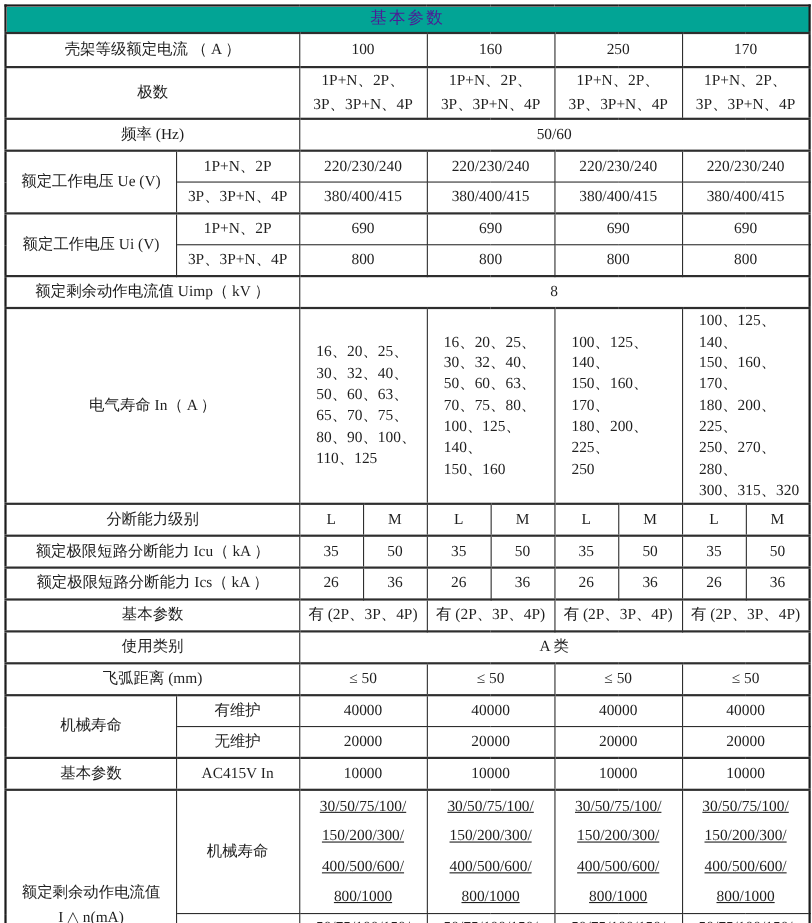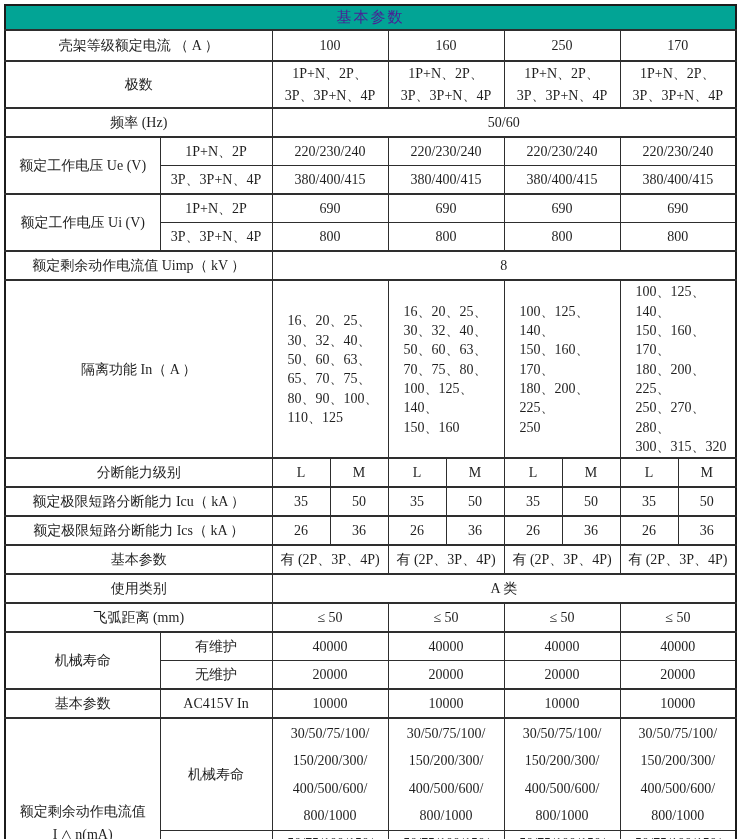--- a/index.html
+++ b/index.html
@@ -43,21 +43,21 @@
   tr.rin > td { height: 114px; }
   tr.rcd1 > td { height: 109px; }
   tr.rcd2 > td { height: 90px; }
   .poles-cell { white-space: pre-line; line-height: 1.55; }
   .in-cell {
     white-space: pre-line;
     text-align: left;
     padding-left: 15px;
     line-height: 1.38;
   }
-  .rcd-cell1 { white-space: pre-line; line-height: 1.95; }
+  .rcd-cell1 { white-space: pre-line; line-height: 1.95; text-decoration: underline; }
   .rcd-cell2 { white-space: pre-line; line-height: 1.7; }
   .rcd-label { white-space: pre-line; line-height: 1.6; }
 </style>
 </head>
 <body>
 
 <table class="spec">
   <colgroup>
     <col style="width:155px">
       <col style="width:112px">
@@ -132,21 +132,21 @@
     <td colspan="2">800</td>
     <td colspan="2">800</td>
   </tr>
 
   <tr class="g r26">
     <td colspan="2">额定剩余动作电流值 Uimp（ kV ）</td>
     <td colspan="8">8</td>
   </tr>
 
   <tr class="g rin">
-    <td colspan="2">隔离功能 In（ A ）</td>
+    <td colspan="2">电气寿命 In（ A ）</td>
     <td colspan="2" class="in-cell">16、20、25、
 30、32、40、
 50、60、63、
 65、70、75、
 80、90、100、
 110、125</td>
     <td colspan="2" class="in-cell">16、20、25、
 30、32、40、
 50、60、63、
 70、75、80、

